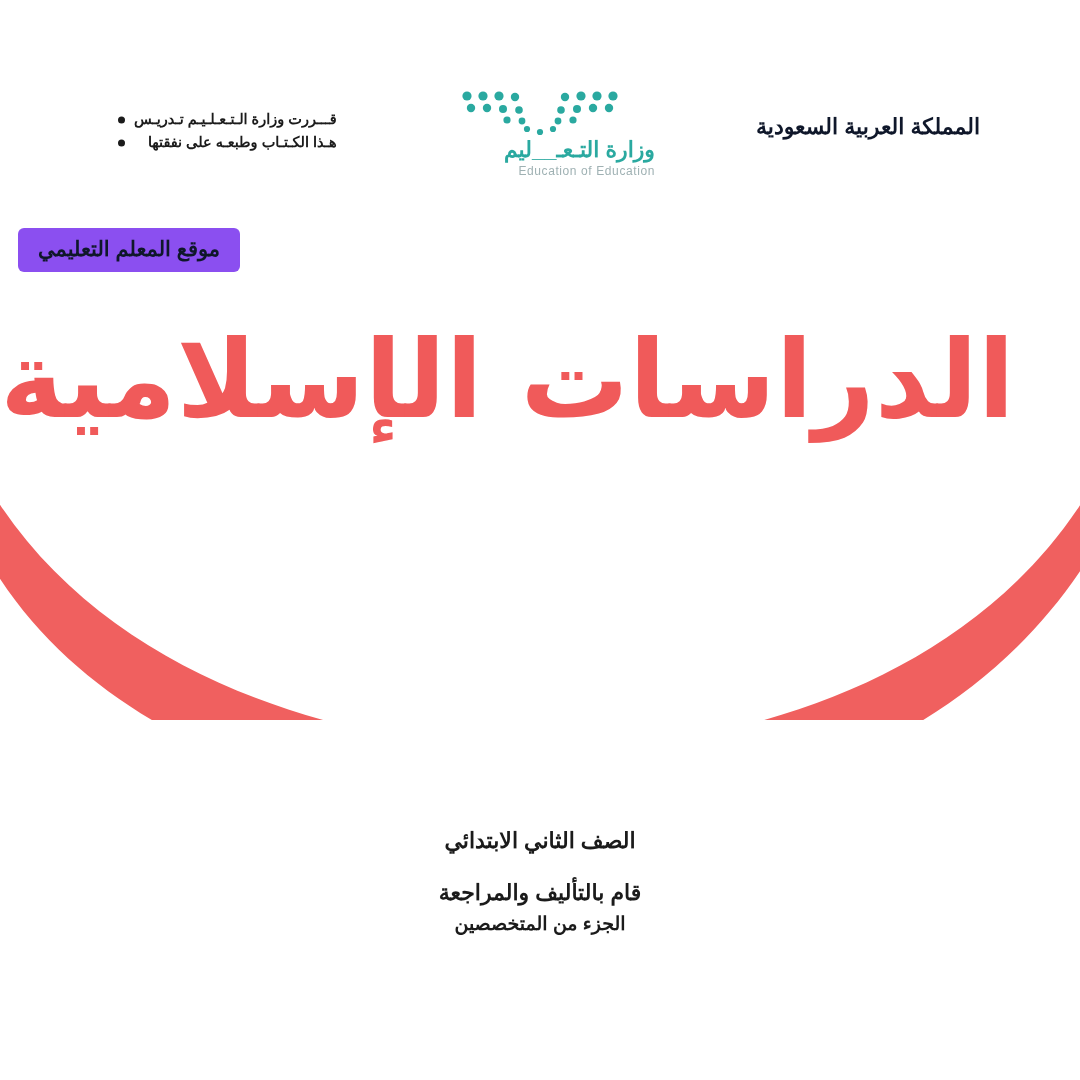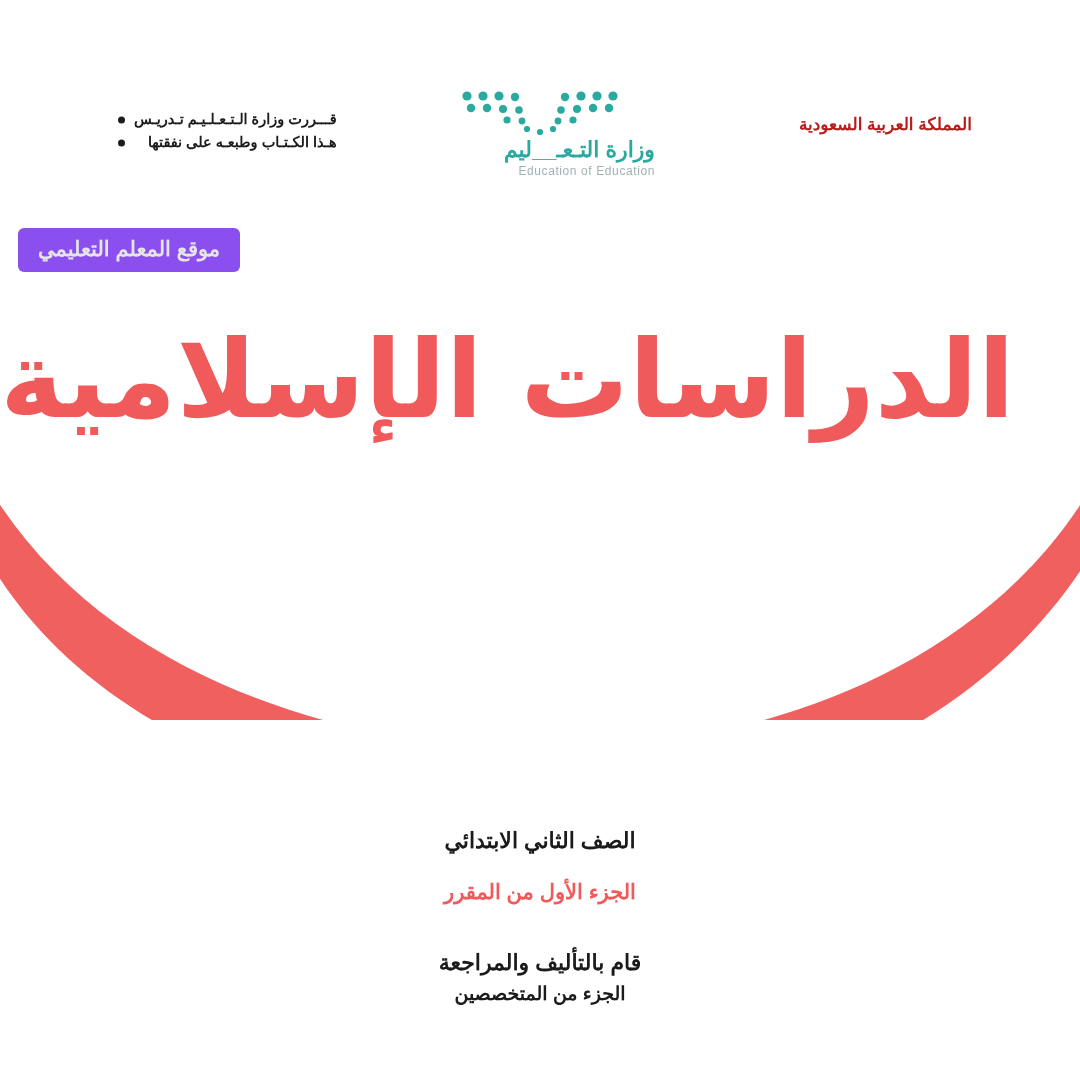--- a/index.html
+++ b/index.html
@@ -28,23 +28,23 @@
     top: 88px;
     left: 0;
     width: 1080px;
     height: 120px;
   }
 
   
   .kingdom-text {
     position: absolute;
     top: 26px;
-    right: 108px;
-    color: #b91c1c;
-    font-size: 17px;
+    right: 100px;
+    color: #0f172a;
+    font-size: 22px;
     font-weight: bold;
     letter-spacing: 0px;
     white-space: nowrap;
     direction: rtl;
   }
 
   
   .ministry {
     position: absolute;
     top: 0px;
@@ -103,21 +103,21 @@
     background: #1b1b1b;
     border-radius: 50%;
   }
 
   
   .badge {
     position: absolute;
     top: 228px;
     left: 18px;
     background: #8b4ff0;
-    color: #e5e5e5;
+    color: #0f172a;
     font-size: 21px;
     font-weight: bold;
     padding: 9px 20px 11px 20px;
     border-radius: 6px;
     direction: rtl;
     white-space: nowrap;
     letter-spacing: 0px;
   }
 
   
@@ -237,18 +237,17 @@
       <path d="M -40 10 C 60 250 340 330 545 330 C 750 330 1020 250 1120 10 L 1120 80 C 1010 320 750 400 545 400 C 340 400 50 320 -40 80 Z" fill="#f0605f"></path>
     </svg>
   </div>
 
   <div class="title-wrap">
     <div class="main-title">الدراسات الإسلامية</div>
   </div>
 
   <div class="meta">
     <div class="grade">الصف الثاني الابتدائي</div>
-    <div class="part">الجزء الأول من المقرر</div>
     <div class="authors-1">قام بالتأليف والمراجعة</div>
     <div class="authors-2">الجزء من المتخصصين</div>
   </div>
 
 </div>
 
 </body></html>

